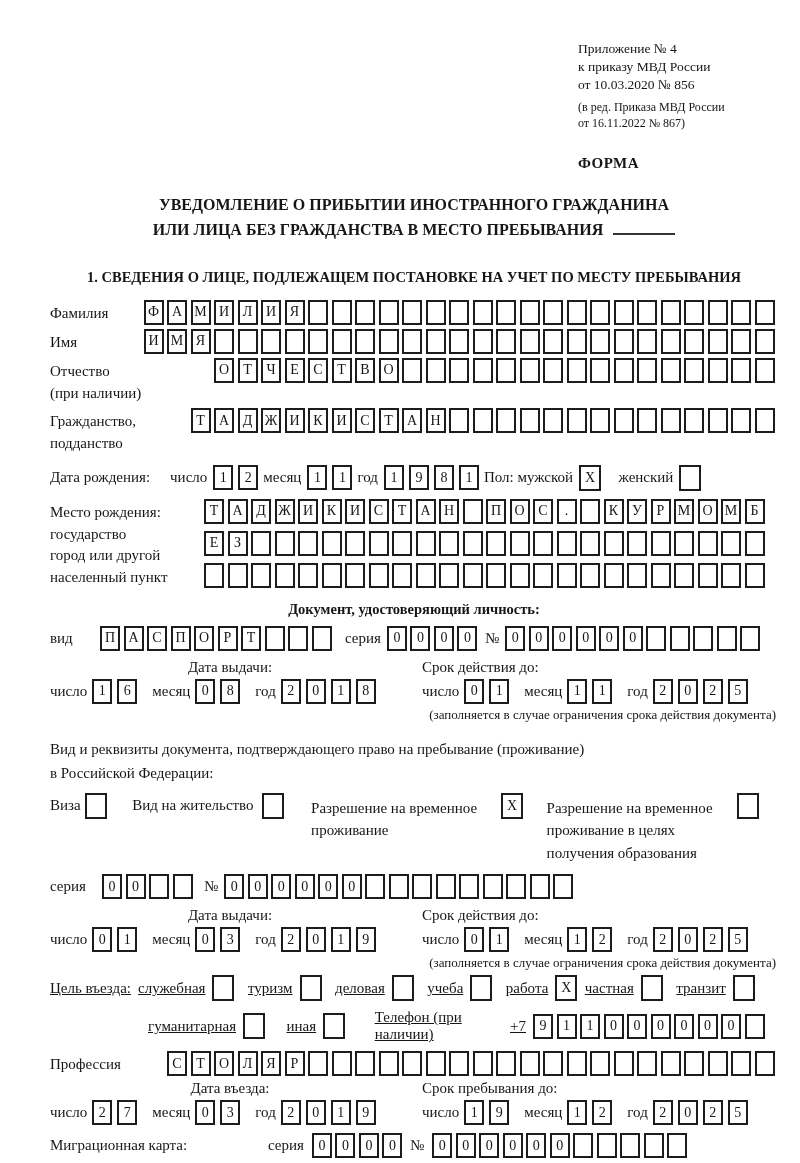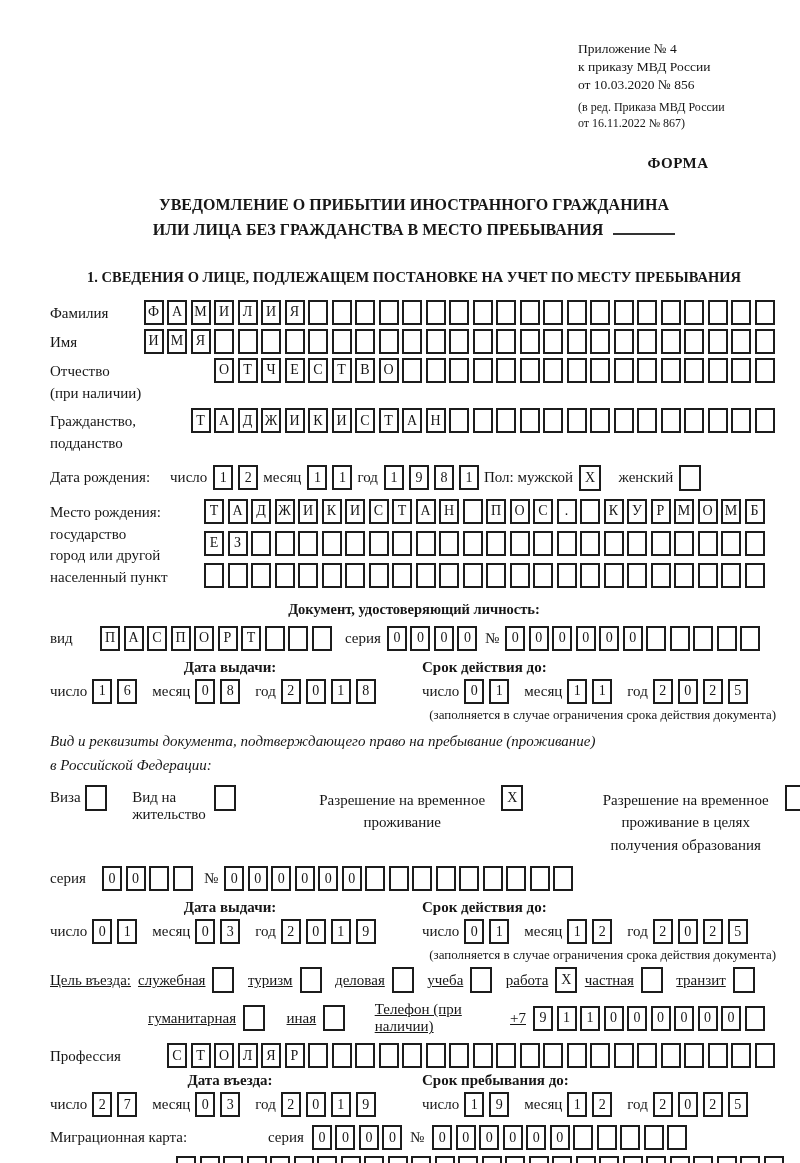--- a/index.html
+++ b/index.html
@@ -9,21 +9,21 @@
     color: #161616;
     font-family: "Liberation Serif", "DejaVu Serif", serif;
     font-size: 15px;
   }
   .page { padding: 40px 22px 0 50px; position: relative; }
 
   
   .annex { margin-left: auto; width: 200px; font-size: 13.5px; line-height: 1.35; }
   .annex .rev { font-size: 12px; margin-top: 4px; }
   .annex .rev + .rev { margin-top: 0; }
-  .form-label { text-align: center; font-weight: bold; font-size: 15px; margin-top: 22px; letter-spacing: .5px; }
+  .form-label { text-align: left; font-weight: bold; font-size: 15px; margin-top: 22px; letter-spacing: .5px; }
 
   
   .title { text-align: center; font-weight: bold; font-size: 16px; line-height: 1.55; margin-top: 20px; }
   .blank-line { display:inline-block; width: 62px; border-bottom: 2px solid #333; height: 14px; margin-left: 10px; }
 
   .section-heading { text-align: center; font-weight: bold; font-size: 14.5px; margin-top: 26px; margin-bottom: 14px; }
 
   
   .boxes { display: inline-flex; flex-wrap: nowrap; }
   .cell {
@@ -49,39 +49,39 @@
   
   .inline-line { display: flex; align-items: center; margin: 10px 0 8px 0; }
   .inline-line .t { padding: 0 6px 0 0; }
   .gap-l { margin-left: 14px; }
 
   .center-bold { text-align: center; font-weight: bold; font-size: 14.5px; margin: 6px 0 8px 0; }
 
   
   .dates-wrap { margin: 2px 0 4px 0; }
   .dates-headers { display: flex; }
-  .dates-headers .dh { font-weight: bold; }
+  .dates-headers .dh { font-weight: normal; }
   .dh1 { width: 360px; text-align: center; }
   .dh2 { width: 330px; margin-left: 12px; }
   .dates-line { display: flex; align-items: center; margin-top: 3px; }
   .dtriple { display: flex; align-items: center; }
   .dtriple .t { padding-right: 5px; }
   .dtriple .t2 { padding: 0 5px 0 10px; }
   .grp-l { width: 360px; }
   .grp-r { width: 340px; margin-left: 12px; }
   .date-note { text-align: right; font-size: 13px; margin-top: 3px; padding-right: 2px; }
 
-  .intro { line-height: 1.6; margin-top: 6px; font-style: italic; }
+  .intro { line-height: 1.6; margin-top: 14px; }
 
   
   .opt-row { display: flex; align-items: flex-start; margin: 8px 0 10px 0; }
   .opt { display: flex; align-items: flex-start; }
   .opt .o-lbl { padding-top: 4px; }
   .opt .boxes { margin-left: 8px; }
-  .o-center { text-align: center; line-height: 1.5; padding-top: 4px; margin-left: 48px; }
+  .o-center { line-height: 1.5; padding-top: 4px; }
   .o-w3 { width: 182px; }
   .o-w4 { width: 182px; }
 
   
   .purpose { display: flex; align-items: center; margin-bottom: 8px; flex-wrap: nowrap; }
   .purpose .t { padding: 0 7px 0 0; text-decoration: underline; }
   .purpose .boxes { margin-right: 10px; }
   .indent { margin-left: 98px; }
 
   

